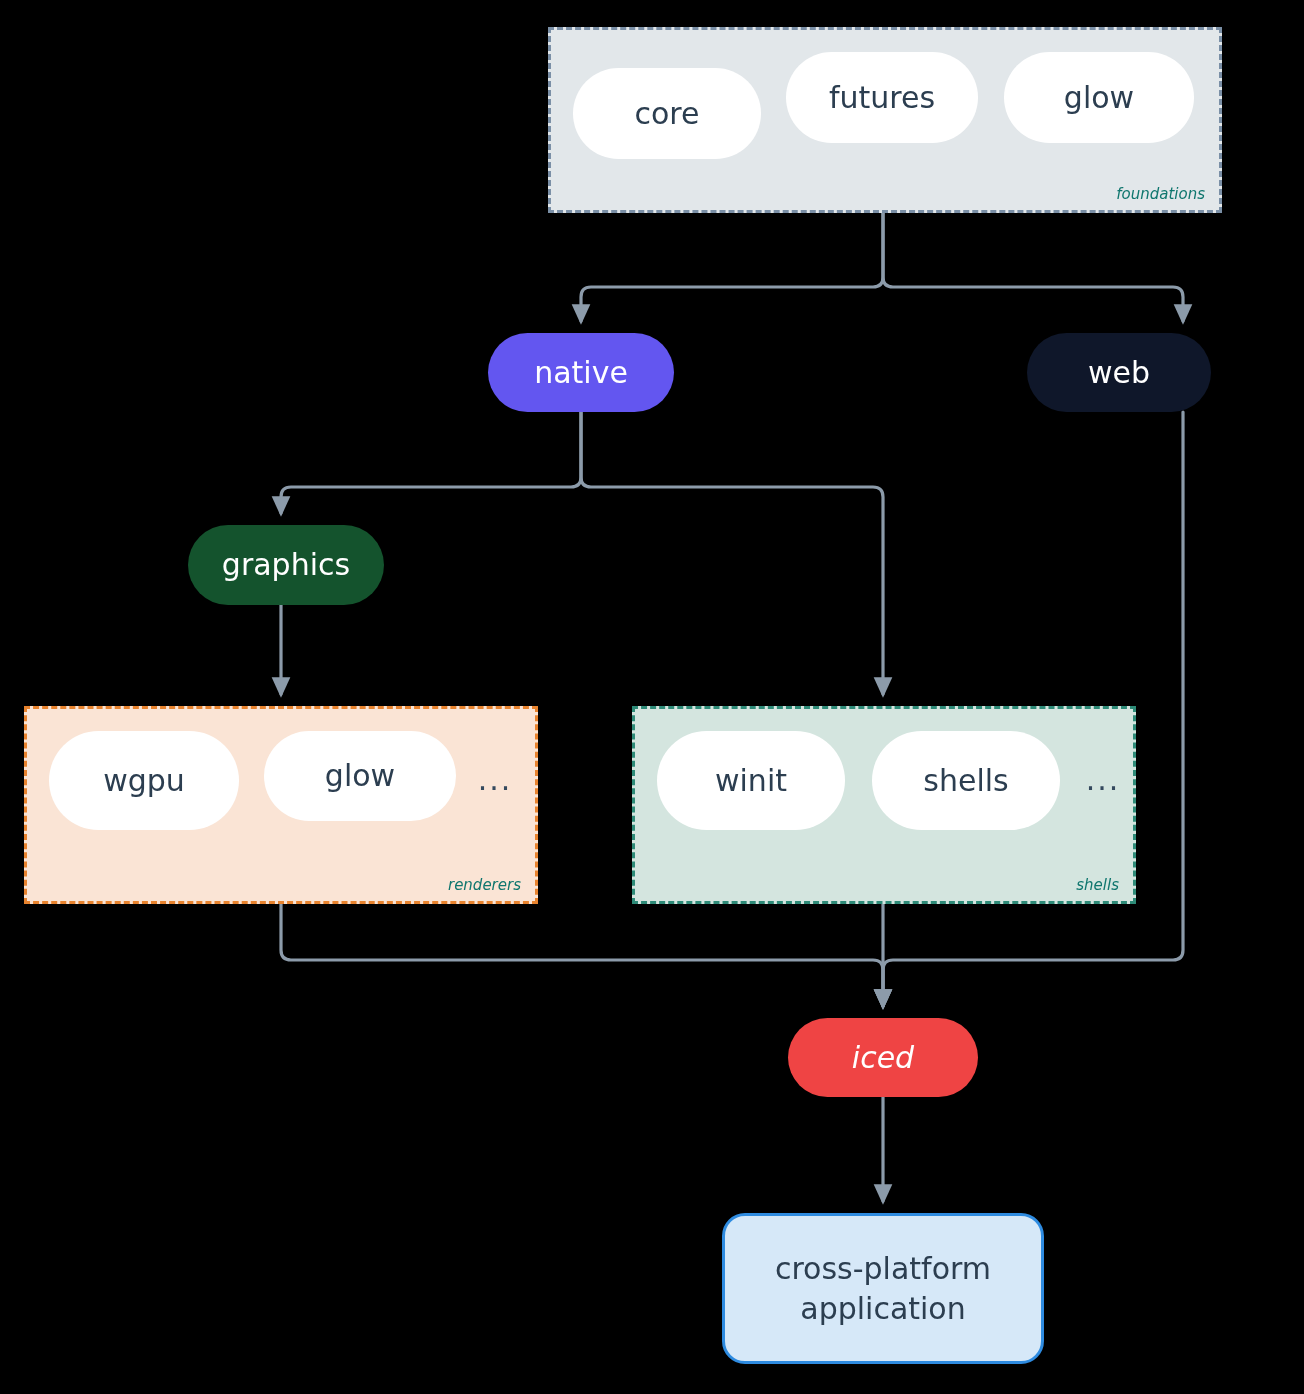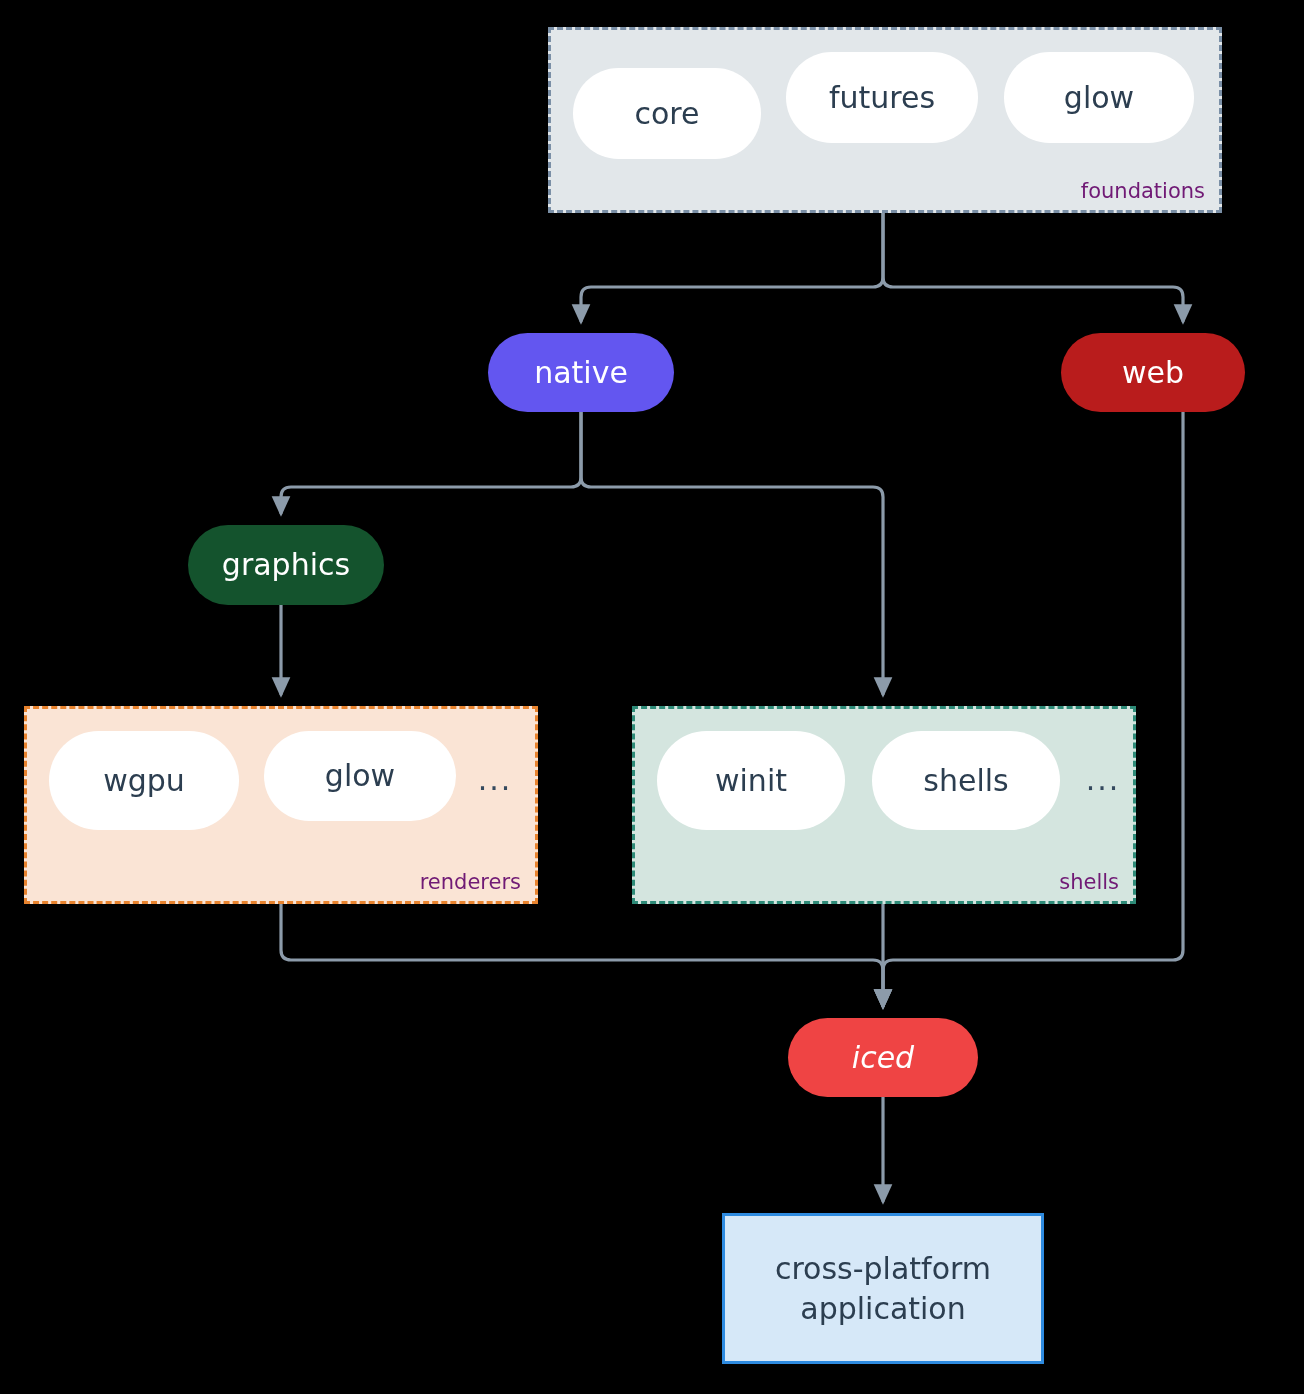--- a/index.html
+++ b/index.html
@@ -28,24 +28,25 @@
   .cluster {
     position: absolute;
     box-sizing: border-box;
     border-style: dashed;
     border-width: 3px;
   }
   .cluster-label {
     position: absolute;
     right: 14px;
     bottom: 8px;
-    font-size: 21px;
-    color: #701a75;
+    font-size: 15px;
+    color: #0f766e;
     white-space: nowrap;
     line-height: 1;
+    font-style: italic;
   }
   .pill {
     position: absolute;
     box-sizing: border-box;
     background: #FFFFFF;
     border-radius: 999px;
     display: flex;
     align-items: center;
     justify-content: center;
     color: #2C3E50;
@@ -105,27 +106,27 @@
   #pill-glow { left: 264px; top: 731px; width: 192px; height: 90px; }
   #ellipsis-renderers { left: 472px; top: 760px; width: 46px; height: 40px; }
 
   
   #pill-winit  { left: 657px; top: 731px; width: 188px; height: 99px; }
   #pill-glutin { left: 872px; top: 731px; width: 188px; height: 99px; }
   #ellipsis-shells { left: 1080px; top: 760px; width: 46px; height: 40px; }
 
   
   #node-native   { left: 488px;  top: 333px;  width: 186px; height: 79px; background: #6356F0; }
-  #node-web      { left: 1061px; top: 333px;  width: 184px; height: 79px; background: #b91c1c; }
+  #node-web      { left: 1027px; top: 333px;  width: 184px; height: 79px; background: #0f172a; }
   #node-graphics { left: 188px;  top: 525px;  width: 196px; height: 80px; background: #14532d; }
   #node-iced     { left: 788px;  top: 1018px; width: 190px; height: 79px; background: #ef4444; font-style: italic; }
 
   
   #node-application { left: 722px; top: 1213px; width: 322px; height: 151px;
-                      background: #D6E8F8; border-color: #2E8BE0; }
+                      background: #D6E8F8; border-color: #2E8BE0; border-radius: 23px; }
 </style>
 </head>
 <body>
 
 <div id="diagram-root">
 
   <svg id="edge-layer" viewBox="0 0 1304 1394" width="1304" height="1394">
     <defs>
       <marker id="arrow" viewBox="0 0 12 12" refX="9" refY="6" markerWidth="7" markerHeight="7" orient="auto-start-reverse">
         <path d="M 0 1 L 11 6 L 0 11 z" fill="#8C9BAA"></path>

